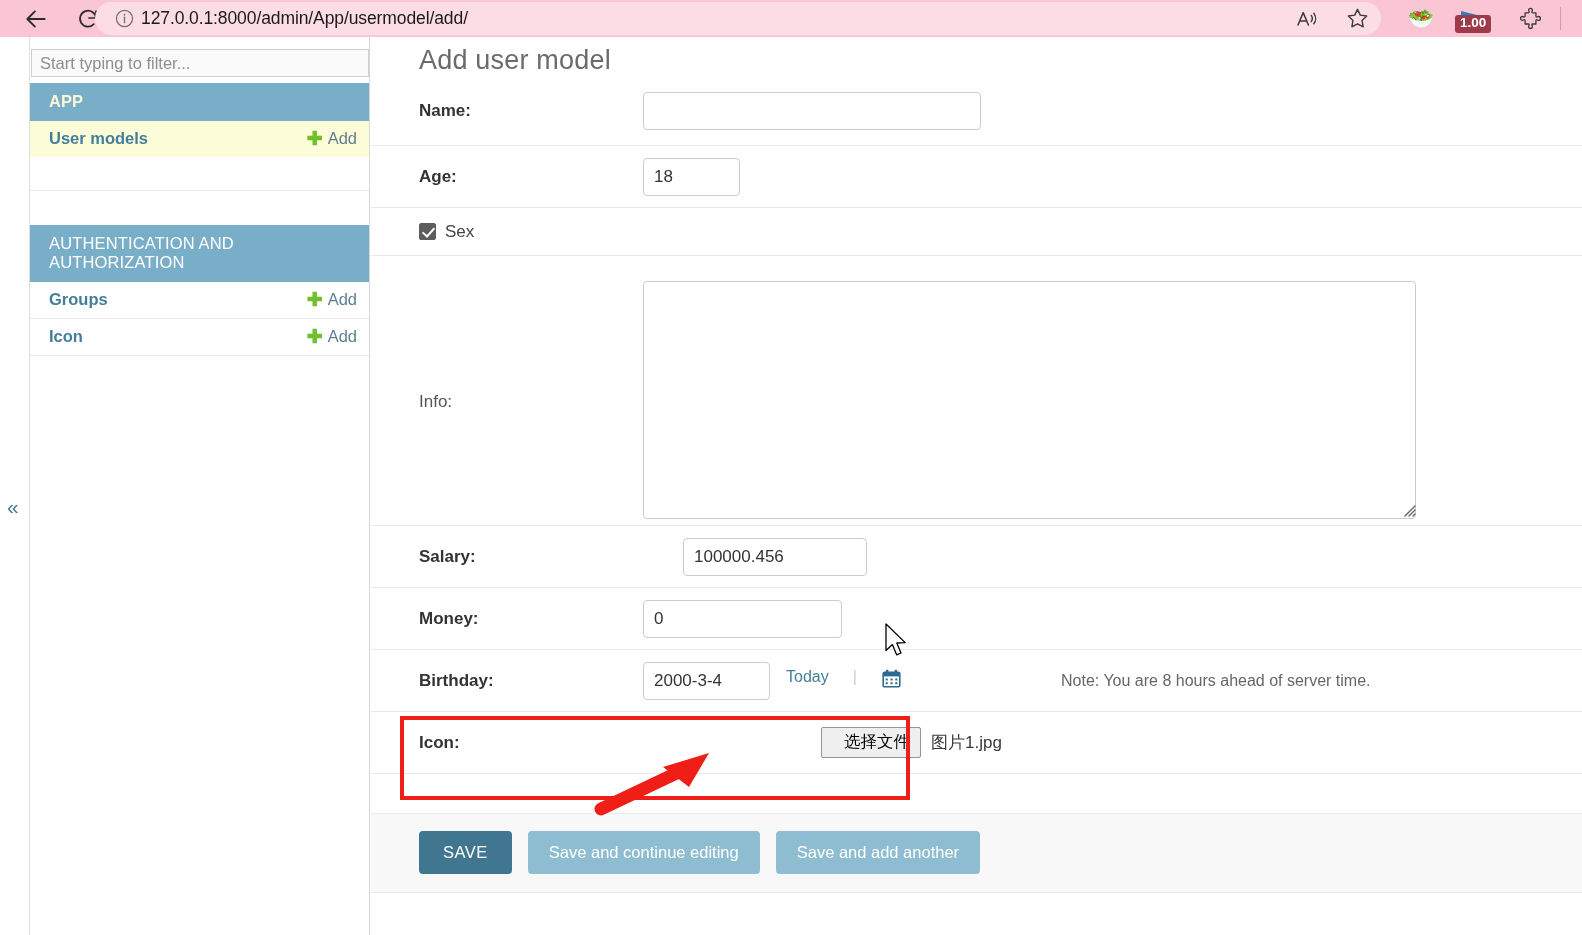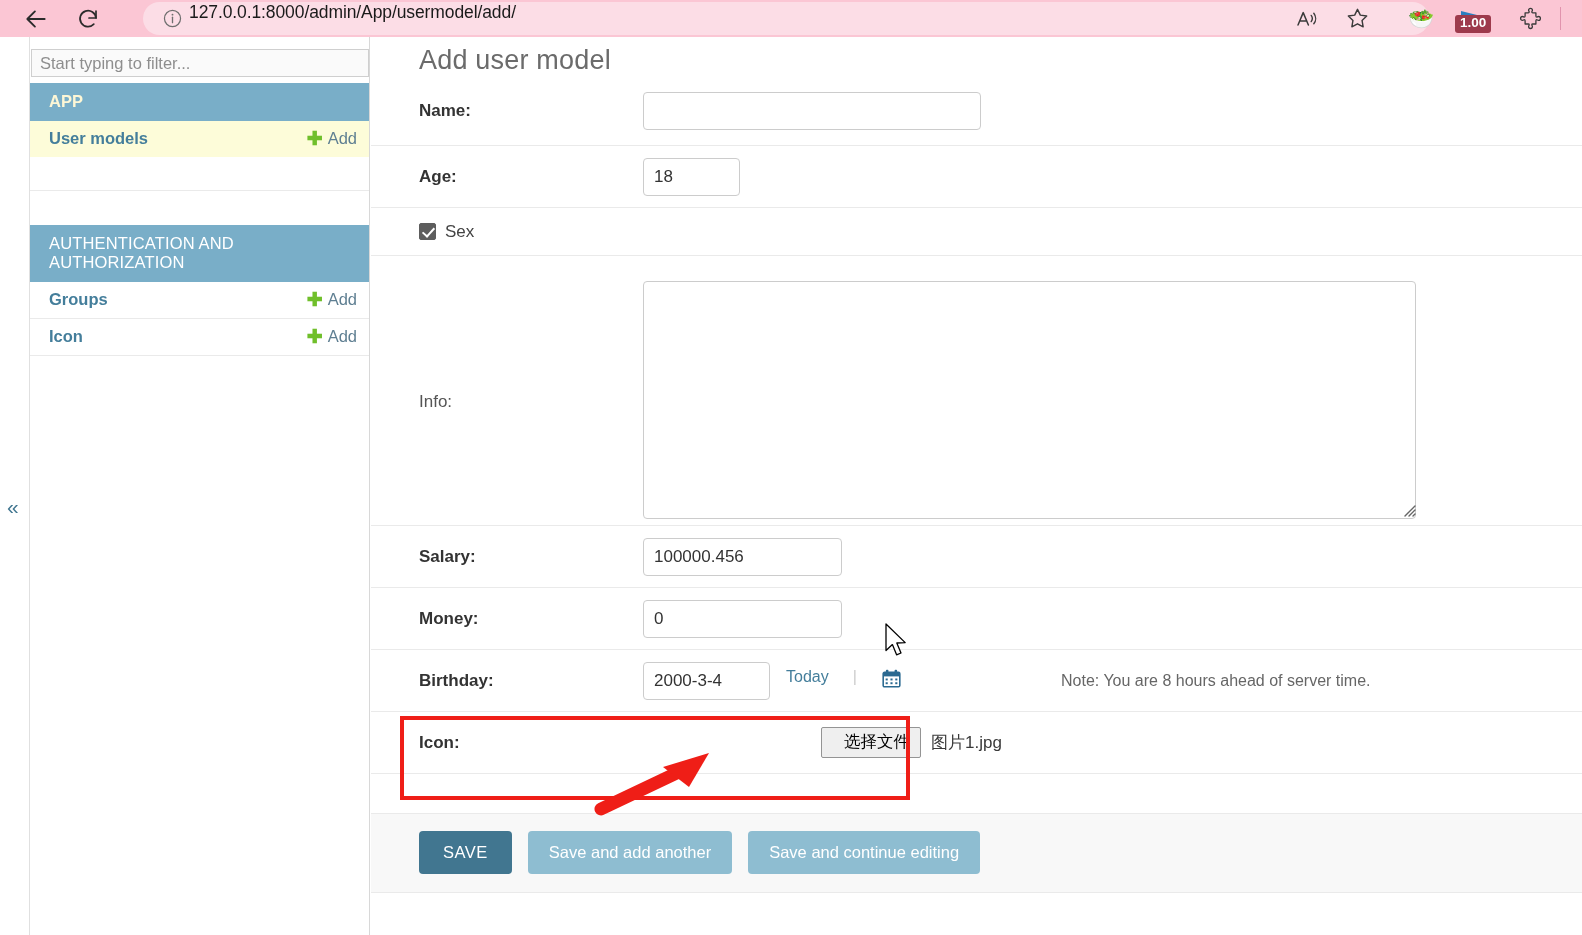--- a/index.html
+++ b/index.html
@@ -22,21 +22,21 @@
     width: 44px; height: 36px;
     display: flex; align-items: center; justify-content: center;
     cursor: pointer;
   }
   .nav-btn svg { display: block; }
   #omnibox {
     position: absolute; left: 95px; top: 2px;
     width: 1286px; height: 33px;
     background: #fcdde6;
     border-radius: 17px;
-    display: flex;  margin-left: 48px;
+    display: flex; align-items: center;
   }
   #info-icon {
     width: 34px; height: 33px; margin-left: 12px;
     display: flex; align-items: center; justify-content: center;
   }
   #url-text {
     font-size: 17.5px; color: #1a1a1a;
     letter-spacing: -0.1px;
     white-space: nowrap;
   }
@@ -160,21 +160,21 @@
     border-radius: 4px;
     font-size: 17px;
     color: #333;
     padding: 6px 10px;
     height: 38px;
     background: #fff;
     font-family: "Liberation Sans", sans-serif;
   }
   #name-input   { width: 338px; }
   #age-input    { width: 97px; }
-  #salary-input { width: 199px; }
+  #salary-input { width: 184px; margin-left: 40px; }
   #money-input  { width: 199px; }
   #birthday-input { width: 127px; }
 
   #row-sex { min-height: 48px; }
   #sex-checkbox {
     width: 17px; height: 17px;
     appearance: none; -webkit-appearance: none;
     background: #5d5d5d; border: 1px solid #5d5d5d;
     border-radius: 2px; position: relative; cursor: pointer;
     margin: 0;
@@ -433,22 +433,22 @@
       <span id="file-widget">
         <button id="file-button">选择文件</button>
         <span id="file-name">图片1.jpg</span>
       </span>
     </div>
 
     <div class="form-row" style="min-height:40px;"></div>
 
     <div id="submit-row">
       <button class="btn" id="save-button">SAVE</button>
+      <button class="btn secondary">Save and continue editing</button>
       <button class="btn secondary">Save and add another</button>
-      <button class="btn secondary">Save and continue editing</button>
     </div>
 
     <div id="red-highlight"></div>
     <div id="red-arrow">
       <svg width="130" height="70" viewBox="0 0 130 70">
         <path d="M8 62 L88 24" stroke="#ef1e17" stroke-width="13" stroke-linecap="round"></path>
         <path d="M116 6 L70 20 L96 40 Z" fill="#ef1e17"></path>
       </svg>
     </div>
   </div>

